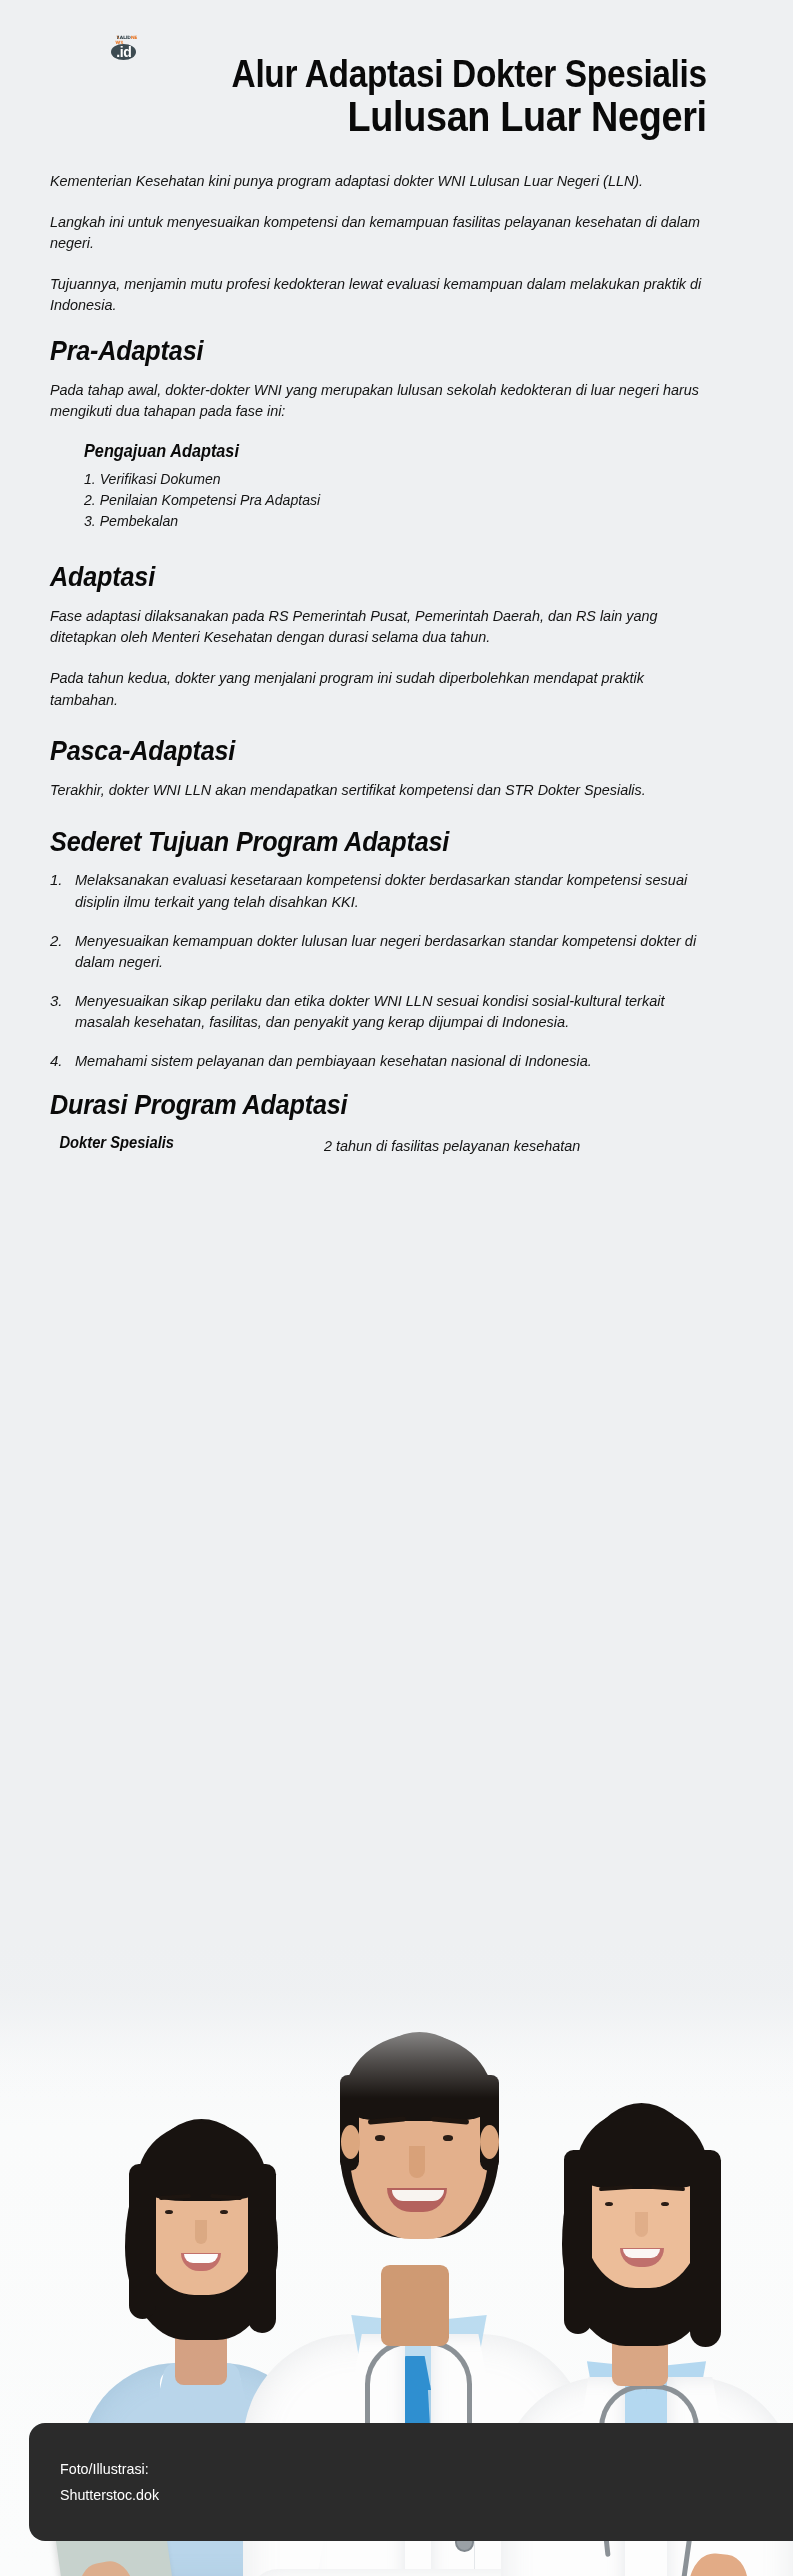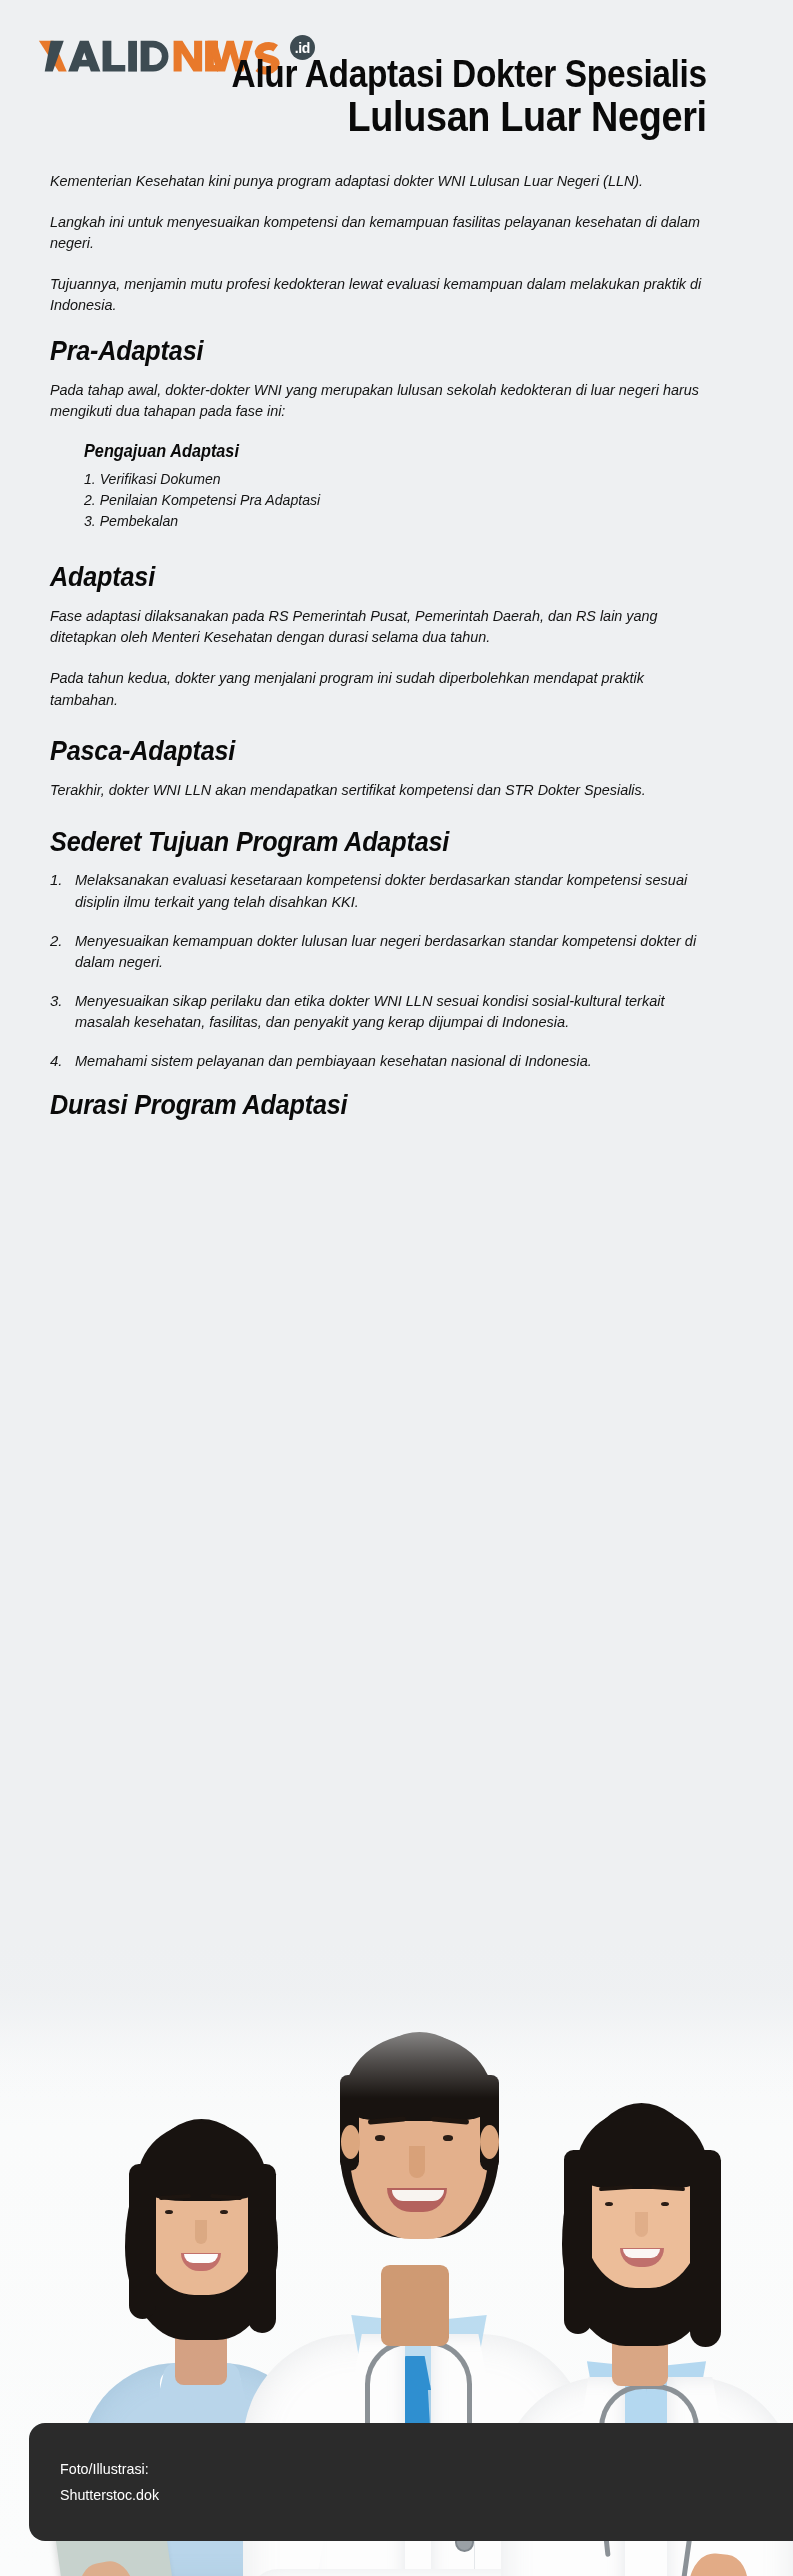--- a/index.html
+++ b/index.html
@@ -5,21 +5,21 @@
   * { margin:0; padding:0; box-sizing:border-box; }
   html,body { width:793px; }
   body {
     width:793px; height:2576px;
     background:#eef0f2;
     font-family:"Liberation Sans", sans-serif;
     position:relative; overflow:hidden;
   }
 
   
-  .logo-wrap{ position:absolute; left:34px; top:35px; height:41px; display:flex; align-items:center; }
+  .logo-wrap{ position:absolute; left:34px; top:35px; height:41px; display:flex; align-items:center;flex-direction:column; }
   .logo-svg{ display:block; }
   .logo-badge{
     width:25px;height:25px;border-radius:50%;background:#3d4b52;
     display:flex;align-items:center;justify-content:center;
     color:#ffffff;font-weight:bold;font-size:14px;letter-spacing:-0.4px;
     margin-left:-4.4px; margin-bottom:16px;
   }
 
   
   .content{ position:absolute; left:0; top:0; width:793px; }
@@ -211,20 +211,24 @@
         <span class="txt">Menyesuaikan sikap perilaku dan etika dokter WNI LLN sesuai kondisi sosial-kultural terkait masalah kesehatan, fasilitas, dan penyakit yang kerap dijumpai di Indonesia.</span>
       </li>
       <li>
         <span class="num">4.</span>
         <span class="txt">Memahami sistem pelayanan dan pembiayaan kesehatan nasional di Indonesia.</span>
       </li>
     </ol>
 
     <h2 class="section" style="margin-top:16px">Durasi Program Adaptasi</h2>
     <div class="dur-table">
+      <div class="dur-row">
+        <div class="dur-label">Dokter Spesialis</div>
+        <div class="dur-value">2 tahun di fasilitas pelayanan kesehatan</div>
+      </div>
     </div>
 
   </div>
 </div>
 
 <div class="photo">
   <div class="ph-scene">
 
     <div class="person" style="left:88px; top:140px; width:221px; height:500px;">
 

